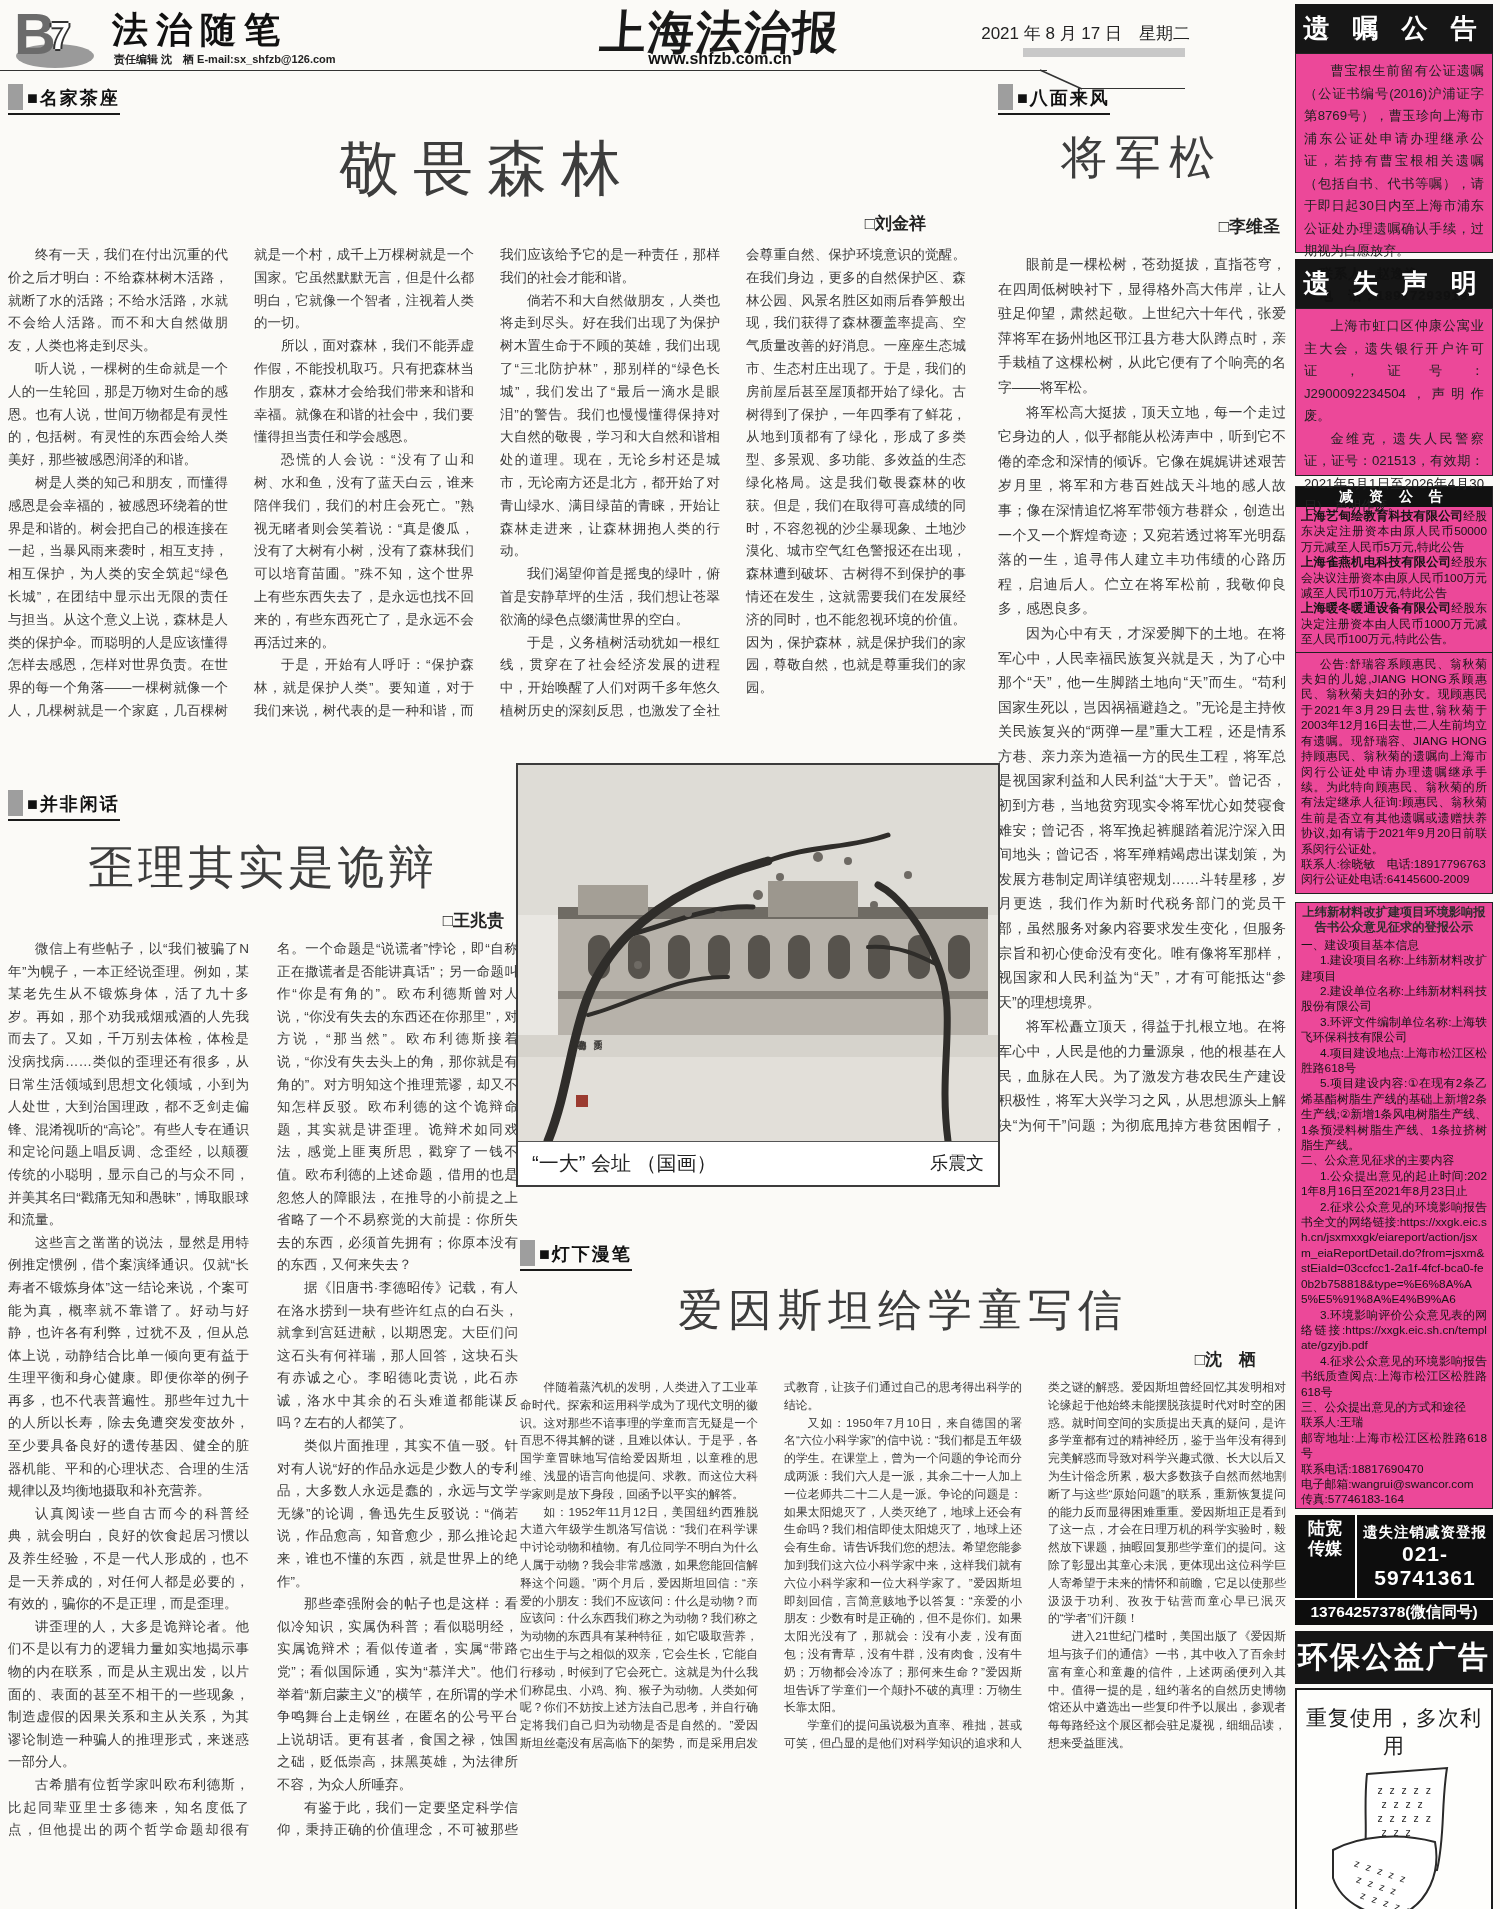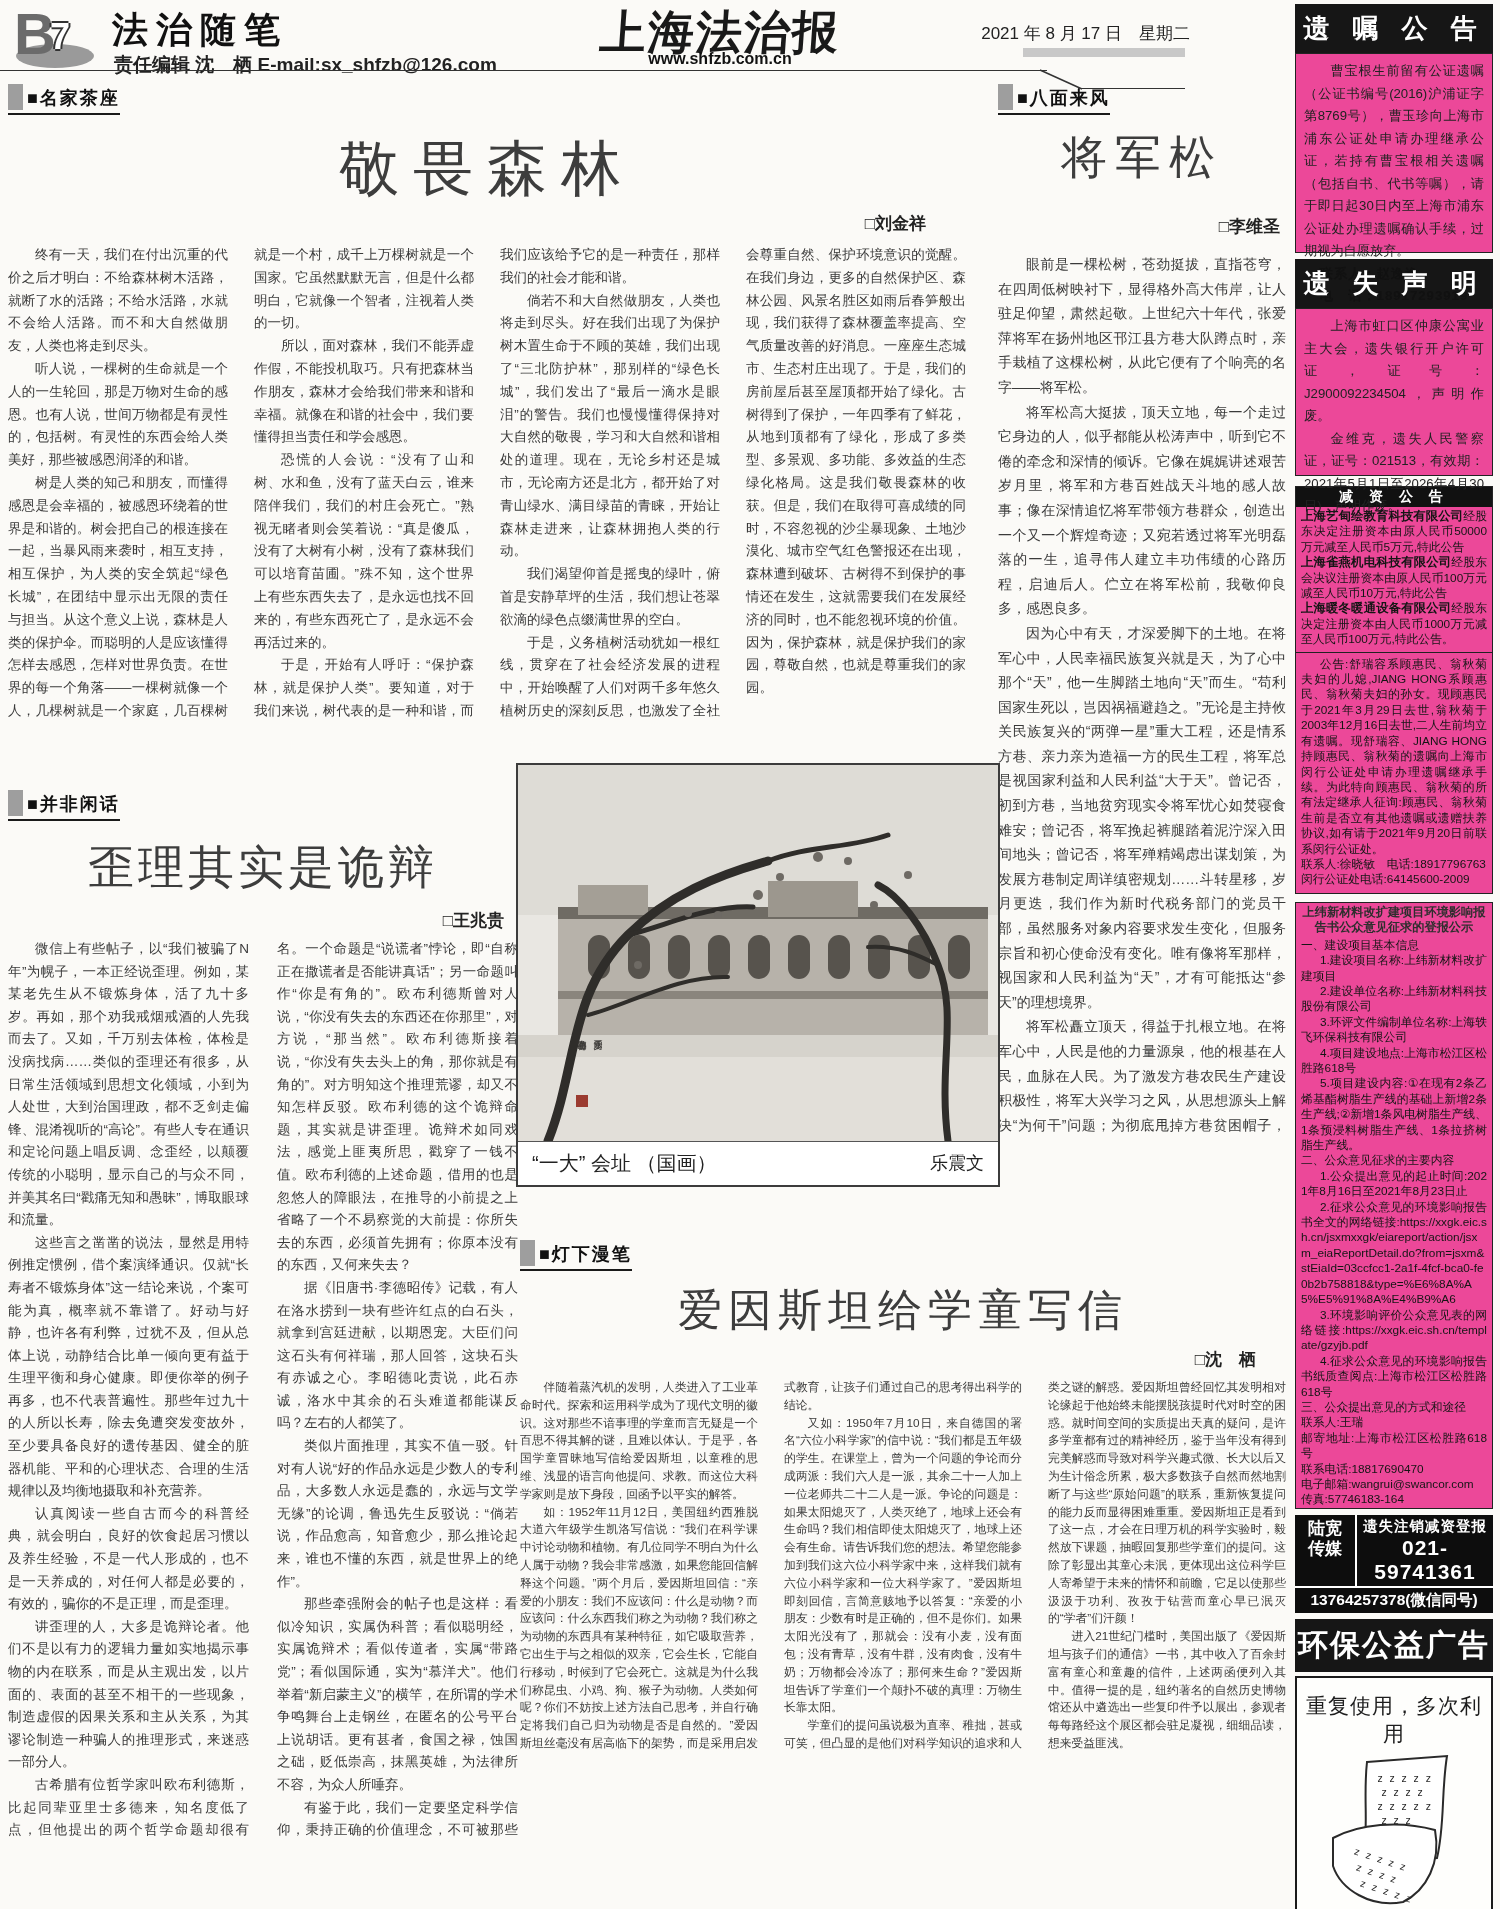--- a/index.html
+++ b/index.html
@@ -8,21 +8,21 @@
        -webkit-font-smoothing:antialiased;overflow:hidden;}
   .abs{position:absolute;}
   
   #header{left:0;top:0;width:1500px;height:76px;}
   #b7{left:10px;top:6px;width:92px;height:64px;}
   #b7 .ellipse{position:absolute;left:6px;top:38px;width:78px;height:24px;background:#9a9a9a;border-radius:50%;}
   #b7 .b{position:absolute;left:4px;top:-6px;font-size:58px;font-weight:bold;color:#6b6b6b;font-family:"Liberation Sans",sans-serif;}
   #b7 .seven{position:absolute;left:40px;top:10px;font-size:36px;font-weight:bold;color:#fff;
              text-shadow:-2px 0 #333,2px 0 #333,0 -2px #333,0 2px #333;}
   #section-name{left:112px;top:6px;font-size:36px;font-weight:bold;letter-spacing:8px;color:#111;}
-  #editor-line{left:114px;top:52px;font-size:19px;color:#222;font-weight:bold;}
+  #editor-line{left:114px;top:52px;font-size:11px;color:#222;font-weight:bold;}
   #masthead{left:560px;top:2px;width:320px;text-align:center;font-family:"Liberation Serif","DejaVu Serif",serif;
             font-size:46px;font-weight:bold;color:#191919;transform:skewX(-4deg);letter-spacing:2px;}
   #site{left:560px;top:50px;width:320px;text-align:center;font-size:16px;font-weight:bold;color:#111;}
   #date{left:880px;top:22px;width:310px;text-align:right;font-size:17px;color:#222;}
   .hdr-grayband{left:1023px;top:48px;width:162px;height:9px;background:#c8c8c8;}
   .hdr-rule-a{left:0;top:70px;width:1047px;height:0;border-top:1.5px solid #333;}
   .hdr-rule-b{left:1078px;top:88px;width:107px;height:0;border-top:1.5px solid #333;}
   .hdr-rule-s{left:1040px;top:69px;width:44px;height:20px;overflow:visible;}
   
   .tag{display:flex;align-items:flex-end;gap:0;border-bottom:2px solid #1a1a1a;padding-bottom:3px;width:max-content;}
@@ -69,21 +69,21 @@
   .dense .ind{text-indent:1.6em;}
   .jz-item b{font-size:12.4px;}
   .jz-bar{background:#111;color:#fff;text-align:center;font-weight:bold;font-size:14px;
           letter-spacing:6px;padding:1px 0;}
   .sw-title{font-weight:bold;text-align:center;font-size:12.2px;line-height:15px;margin:2px 0 3px;}
   
   #lukuan{background:#0d0d0d;color:#fff;}
   #lukuan .row{display:flex;align-items:stretch;}
   #lukuan .brand{width:56px;border-right:2px solid #fff;text-align:center;font-weight:bold;
                  font-size:17px;line-height:20px;padding:4px 2px;}
-  #lukuan .r{flex:1;text-align:center;padding:2px 0;}
+  #lukuan .r{flex:1;text-align:center;padding:8px 0;}
   #lukuan .svc{font-size:14.5px;font-weight:bold;letter-spacing:1px;}
   #lukuan .ph{font-size:21px;font-weight:bold;letter-spacing:1px;}
   #lukuan .ph2{border-top:2px solid #fff;text-align:center;font-size:15.5px;font-weight:bold;padding:2px 0;}
   
   .eco-box{border:2px solid #1a1a1a;background:#fefefc;box-sizing:border-box;text-align:center;}
   .hand{color:#1d1d1d;font-size:21px;letter-spacing:1px;}
 </style>
 </head>
 <body>
 

